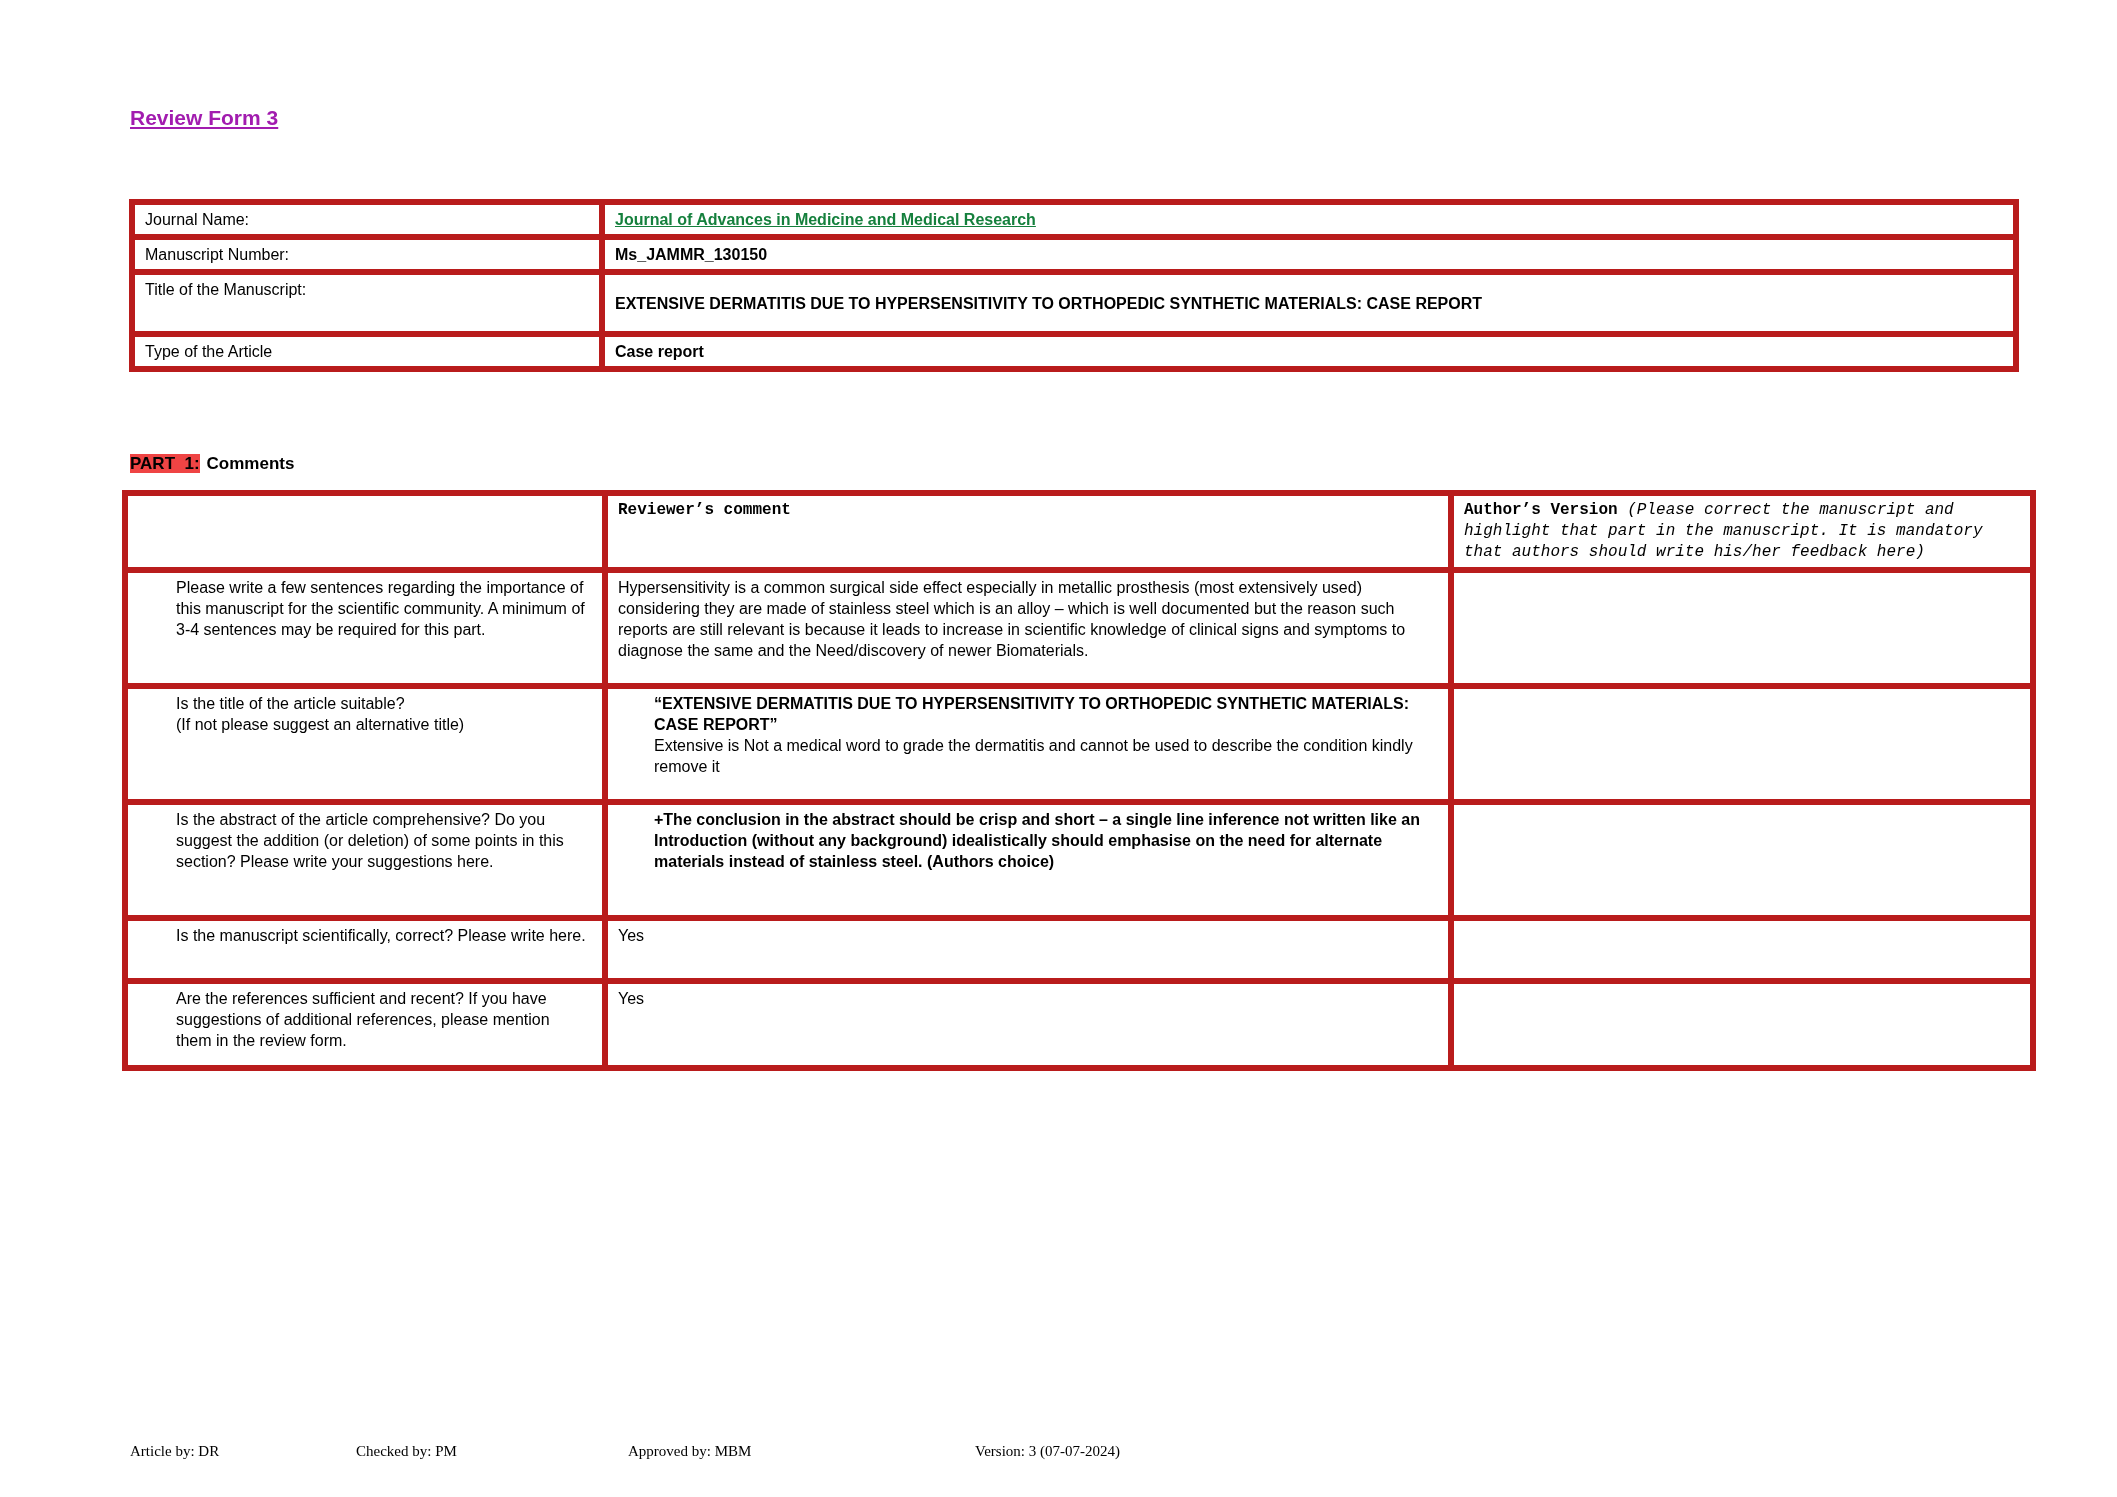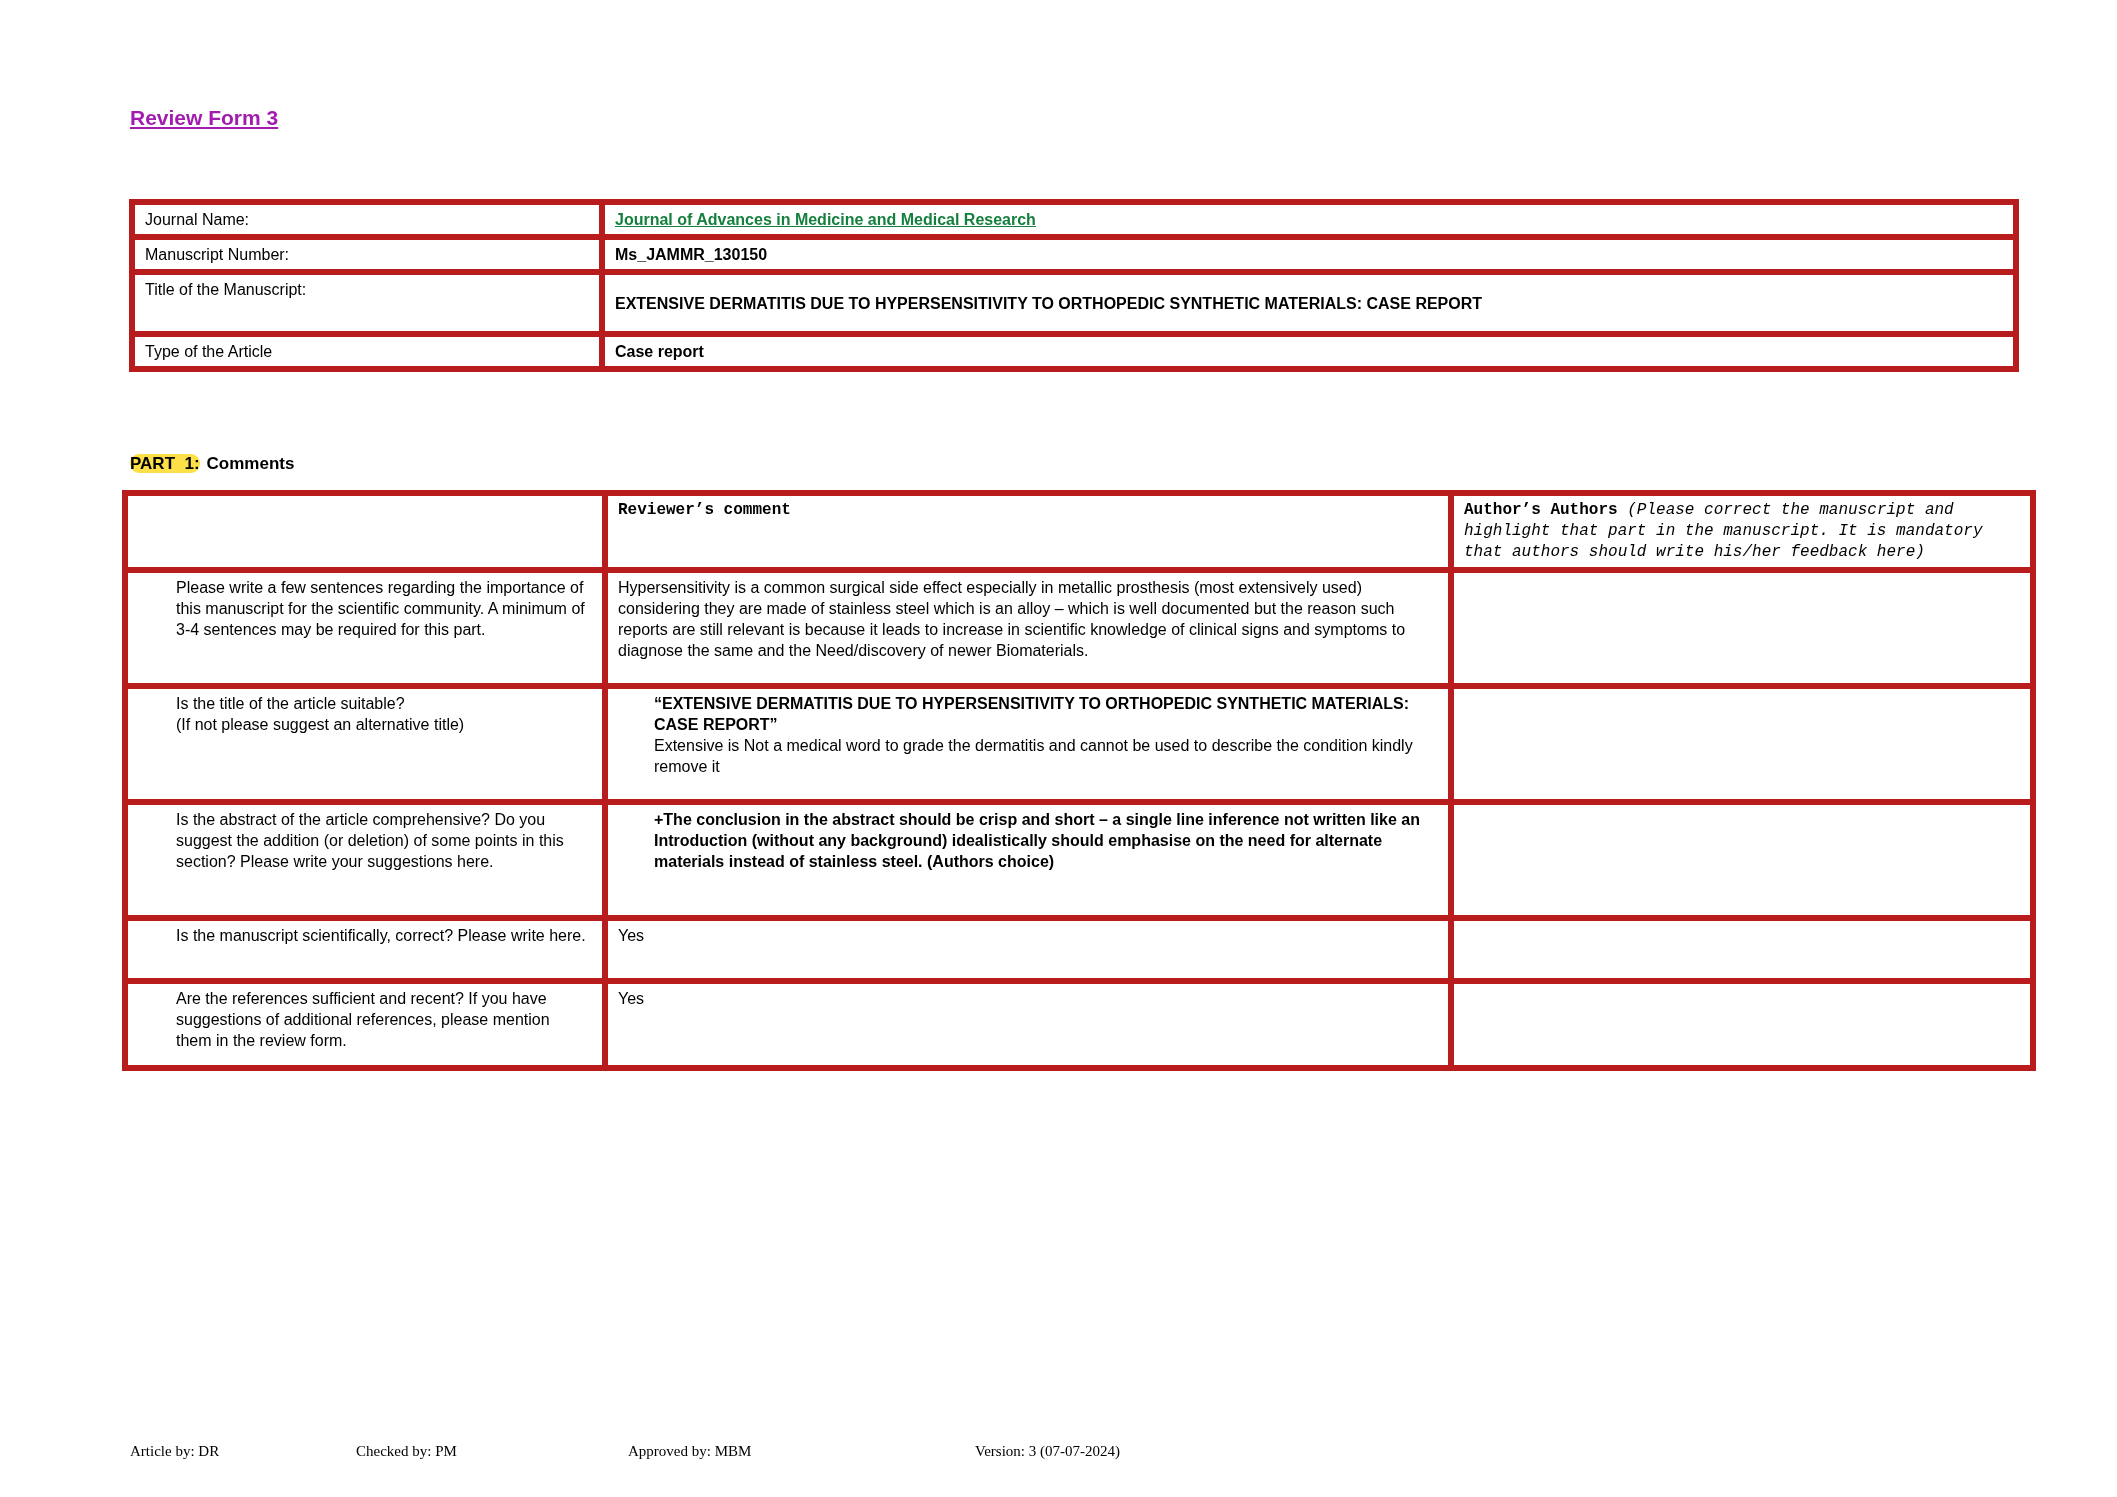--- a/index.html
+++ b/index.html
@@ -46,21 +46,21 @@
   .info-table td.mid { vertical-align:middle; }
   .journal-link {
     color:#15803d;
     font-weight:bold;
     text-decoration:underline;
     cursor:pointer;
   }
 
   
   .part-heading { margin:82px 0 0 130px; font-size:17px; font-weight:bold; }
-  .part-heading .hl { background:#fde047; white-space:pre;border-radius:9px; }
+  .part-heading .hl { background:#ef4444; white-space:pre; }
   .part-heading .rest { margin-left:7px; }
 
   
   .comments-table { margin:16px 0 0 122px; width:1908px; }
   .cc1 { width:480px; }
   .cc2 { width:846px; }
   .cc3 { width:582px; }
   .hrow  { height:66px;font-family:Liberation Mono, monospace; }
   .crow1 { height:116px; }
   .crow2 { height:116px; }
@@ -132,21 +132,21 @@
   <table class="comments-table">
     <colgroup>
         <col class="cc1">
         <col class="cc2">
         <col class="cc3">
       </colgroup>
     <tbody>
       <tr class="hrow">
         <td></td>
         <td class="head">Reviewer’s comment</td>
-        <td class="head"><span class="fb-bold">Author’s Authors </span><span class="fb-italic">(Please correct the manuscript and highlight that part in the manuscript. It is mandatory that authors should write his/her feedback here)</span></td>
+        <td class="head"><span class="fb-bold">Author’s Version </span><span class="fb-italic">(Please correct the manuscript and highlight that part in the manuscript. It is mandatory that authors should write his/her feedback here)</span></td>
       </tr>
 
       <tr class="crow1">
         <td class="q">Please write a few sentences regarding the importance of this manuscript for the scientific community. A minimum of 3-4 sentences may be required for this part.</td>
         <td class="c">Hypersensitivity is a common surgical side effect especially in metallic prosthesis (most extensively used) considering they are made of stainless steel which is an alloy – which is well documented but the reason such reports are still relevant is because it leads to increase in scientific knowledge of clinical signs and symptoms to diagnose the same and the Need/discovery of newer Biomaterials.</td>
         <td class="f"></td>
       </tr>
 
       <tr class="crow2">
         <td class="q">Is the title of the article suitable?

